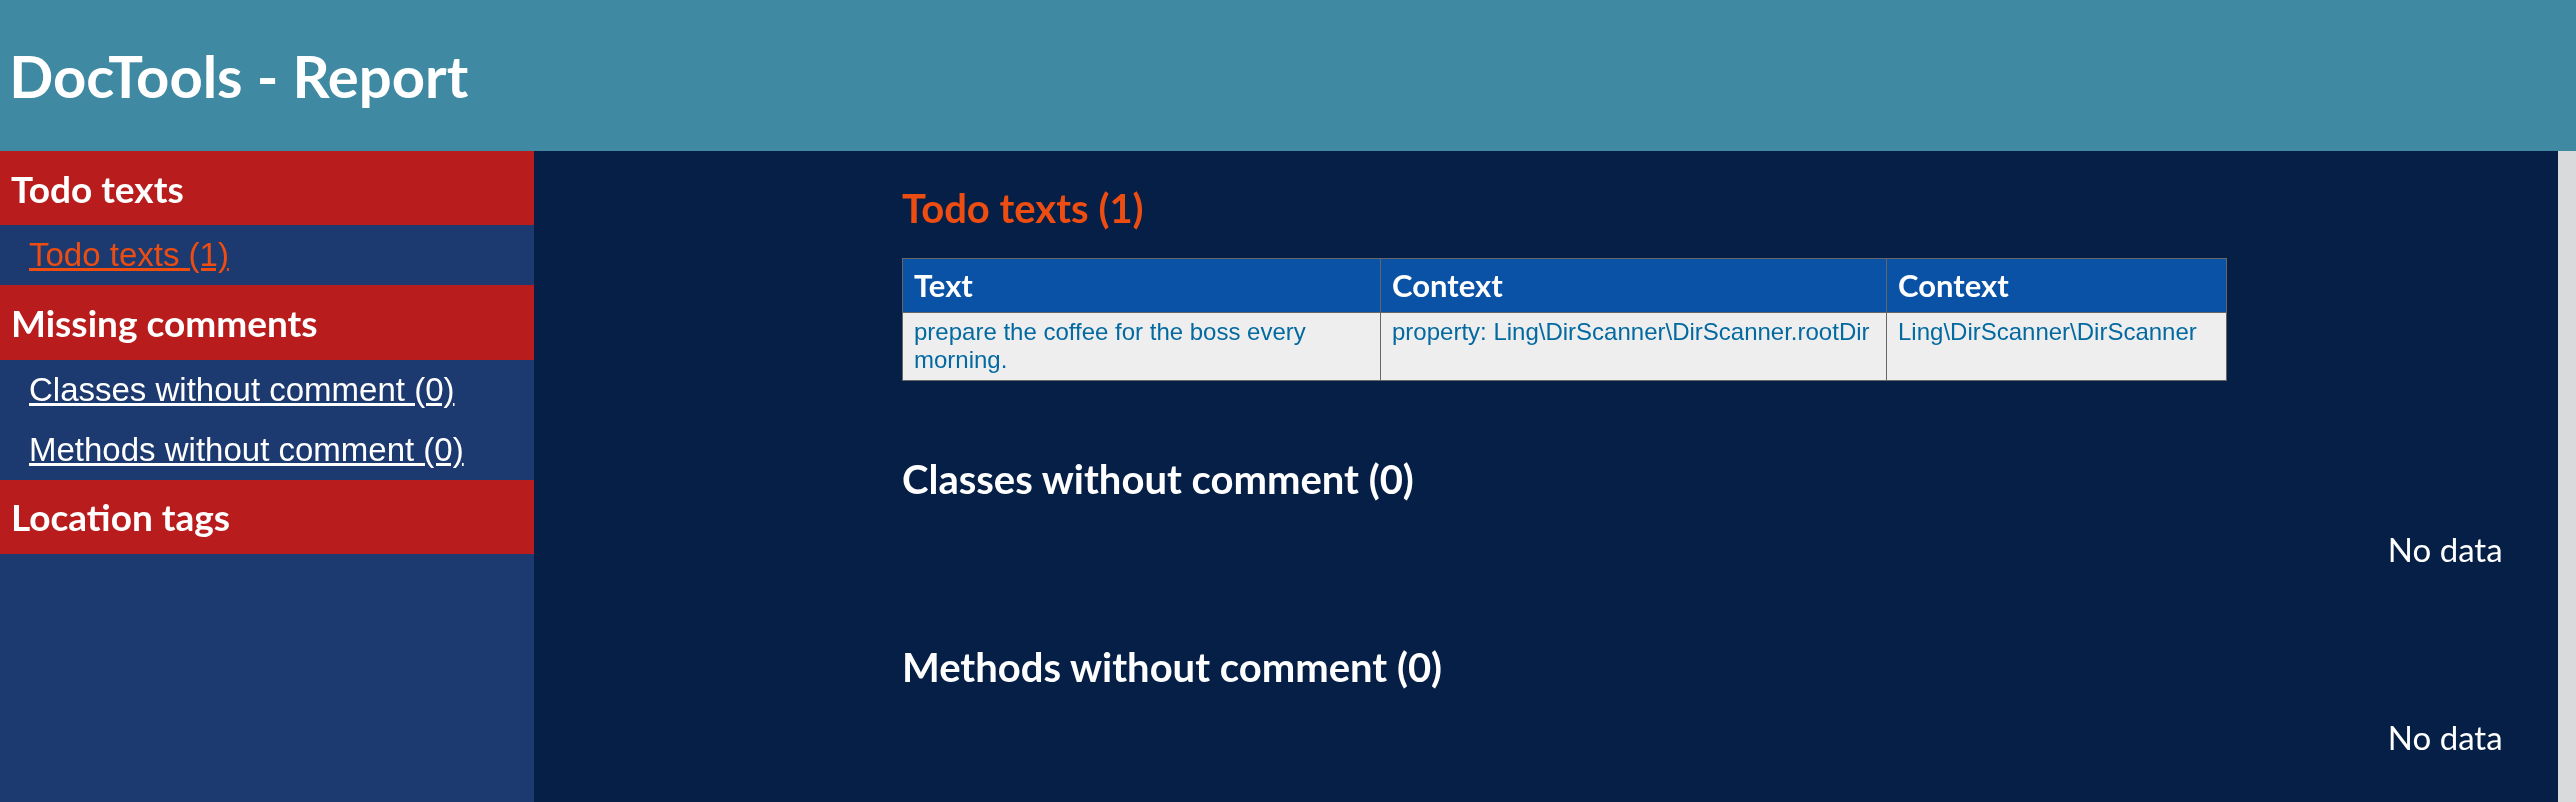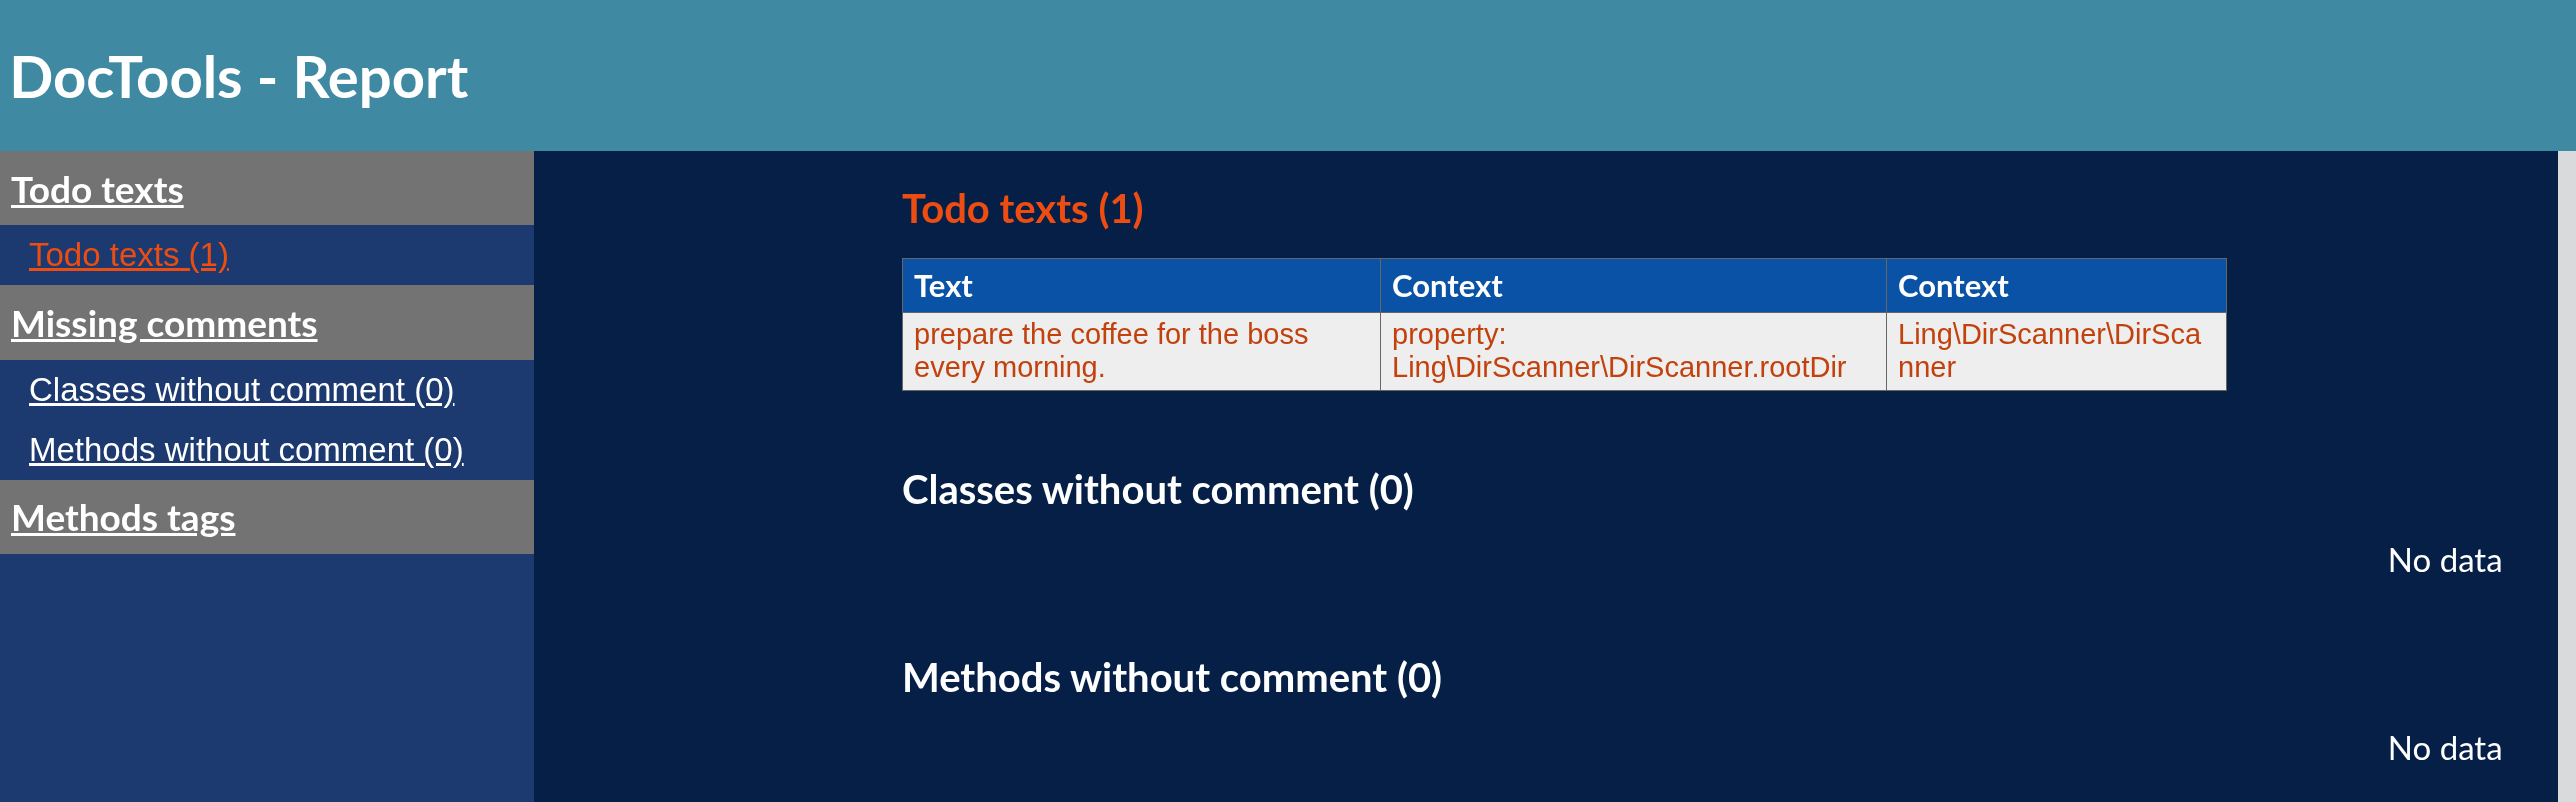--- a/index.html
+++ b/index.html
@@ -1,31 +1,31 @@
 <!DOCTYPE html>
 <html style="font-size:14.7px"><head>
 <meta charset="utf-8">
 <style>
   * { margin: 0; padding: 0; box-sizing: border-box; }
   html, body { width: 2576px; height: 802px; font-family: "Lato", "Helvetica Neue", Arial, sans-serif; background: #061f47; color: #fff; overflow: hidden; }
   .header { background: #3f8aa2; height: 151px; display: flex; align-items: center; padding-left: 9.2px; }
   .header h1 { font-size: 58px; font-weight: 700; color: #fff; }
   .body-wrap { display: flex; height: calc(802px - 151px); }
   .sidebar { width: 534px; background: #1c3a70; overflow-y: auto; }
-  .sidebar .group-title { background: #737373; color: #fff; font-size: 37px; font-weight: 700; padding: 14.7px 11px; text-decoration: underline; }
+  .sidebar .group-title { background: #b91c1c; color: #fff; font-size: 37px; font-weight: 700; padding: 14.7px 11px; }
   .sidebar a { display: block; color: #fff; text-decoration: underline; font-size: 33px; padding: 11px 11px 11px 29px; font-family: Arial, Helvetica, sans-serif; cursor: pointer; }
   .sidebar a.active { color: #ee4d12; }
   .main { flex: 1; background: #061f47; padding: 33px 55px 37px 368px; overflow-y: auto; }
   .section { margin-bottom: 74px; }
   .section-title { font-size: 40px; font-weight: 700; margin-bottom: 26px; }
   .section-title.active { color: #ee4d12; }
   .no-data { font-size: 33px; color: #fff; margin-top: 6px; text-align: right; }
   table { border-collapse: collapse; width: 1325px; table-layout: fixed; border-radius: 27px; }
   th { background: #0a52a6; color: #fff; font-weight: 700; font-size: 31px; text-align: left; padding: 7.4px 11px; border: 1.8px solid #666; }
-  td { background: #eeeeee; color: #c2410c; font-size: 29px; padding: 5.5px 11px; border: 1.8px solid #666; font-family: Arial, Helvetica, sans-serif; vertical-align: top; word-wrap: break-word; }
+  td { background: #eeeeee; color: #0369a1; font-size: 24px; padding: 5.5px 11px; border: 1.8px solid #666; font-family: Arial, Helvetica, sans-serif; vertical-align: top; word-wrap: break-word; }
   col.col-text { width: 478px; }
   col.col-loc { width: 506px; }
   col.col-ctx { width: 340px; }
   .rightpad { width: 18.4px; background: #d8dadc; }
 </style>
 </head>
 <body>
 
 <div class="header">
   <h1>DocTools - Report</h1>
@@ -34,21 +34,21 @@
 <div class="body-wrap">
   <nav class="sidebar">
 
     <div class="group-title">Todo texts</div>
     <a class="active">Todo texts (1)</a>
 
     <div class="group-title">Missing comments</div>
     <a>Classes without comment (0)</a>
     <a>Methods without comment (0)</a>
 
-    <div class="group-title">Methods tags</div>
+    <div class="group-title">Location tags</div>
   </nav>
 
   <main class="main">
 
     <section class="section">
       <h2 class="section-title active">Todo texts (1)</h2>
       <table>
         <colgroup>
           <col class="col-text">
             <col class="col-loc">

